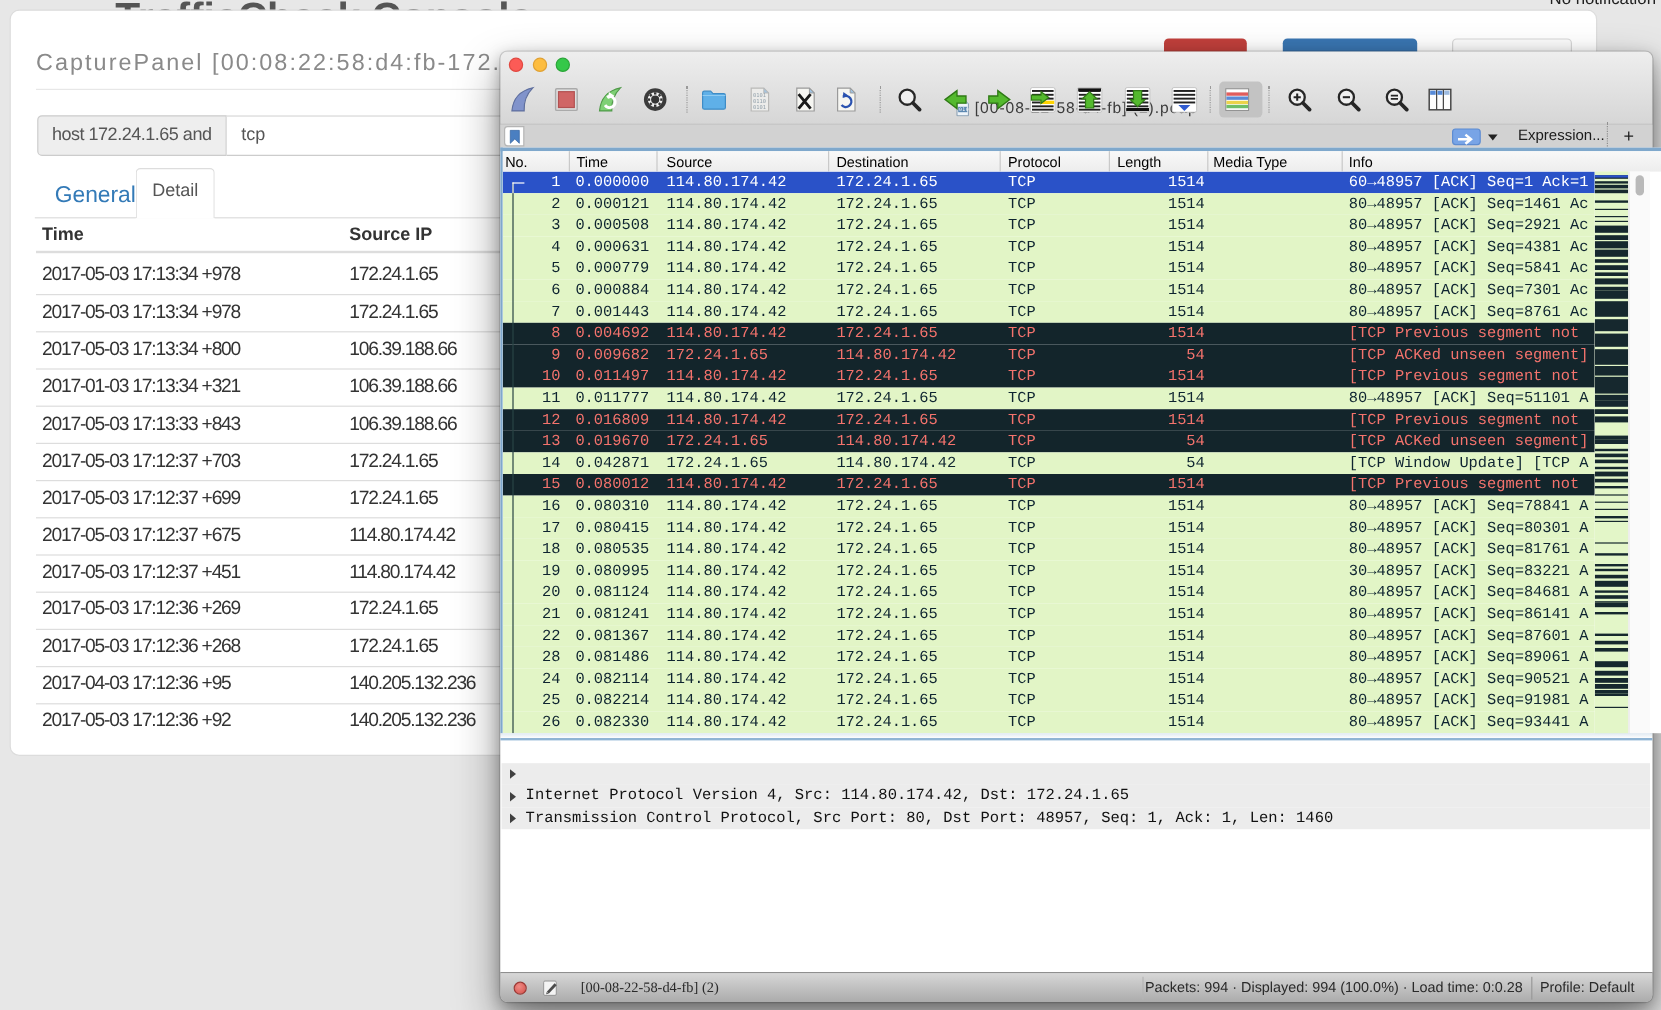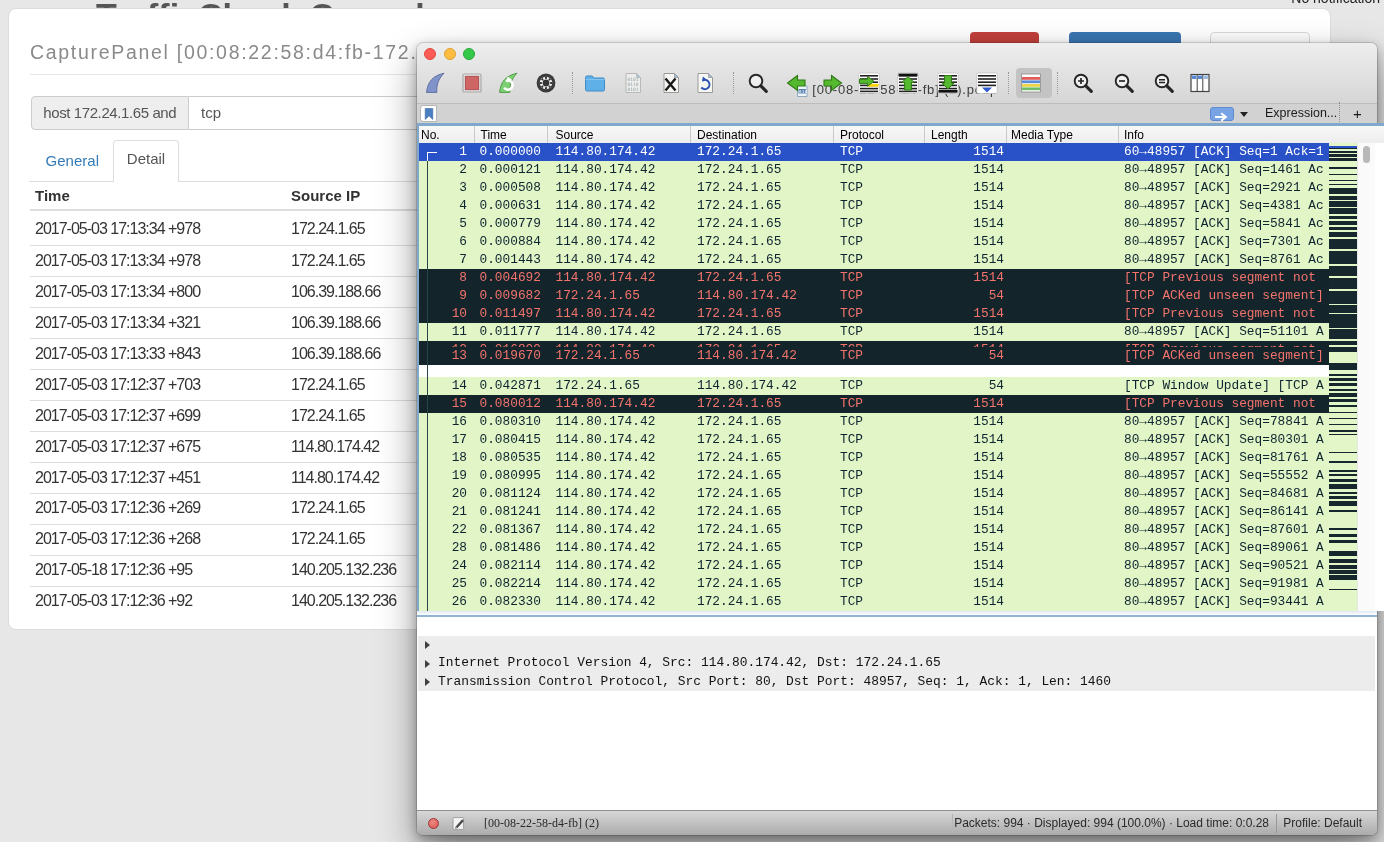--- a/index.html
+++ b/index.html
@@ -3,21 +3,21 @@
 html,body{margin:0;padding:0;width:1384px;height:842px;overflow:hidden;background:#e7e7e7;font-family:"Liberation Sans",sans-serif;}
 *{box-sizing:border-box}
 #page{position:absolute;inset:0;}
 #h1{position:absolute;left:96px;top:-4.5px;font-size:34px;font-weight:bold;color:#555;letter-spacing:0;}
 #nonotif{position:absolute;right:4px;top:-10px;font-size:14px;color:#222;}
 #panel{position:absolute;left:8px;top:8px;width:1323px;height:622px;background:#fff;border:1px solid #dcdcdc;border-radius:8px;}
 #ptitle{position:absolute;left:21px;top:31.5px;font-size:19.5px;letter-spacing:1.7px;color:#8a8a8a;white-space:nowrap;}
 #phr{position:absolute;left:21px;right:20px;top:65px;border-top:1px solid #e7e7e7;}
 #addon{position:absolute;left:21.5px;top:87px;width:158.5px;height:34px;background:#eee;border:1px solid #ccc;border-radius:4px 0 0 4px;color:#555;font-size:15px;letter-spacing:-0.4px;text-align:center;line-height:32px;}
 #finput{position:absolute;left:180px;top:87px;width:1120px;height:34px;background:#fff;border:1px solid #ccc;border-left:none;border-radius:0 4px 4px 0;color:#555;font-size:15px;line-height:32px;padding-left:12px;}
-#tab-g{position:absolute;left:36.6px;top:133.5px;font-size:15px;color:#337ab7;padding:9px 0;}
+#tab-g{position:absolute;left:36.6px;top:133.5px;font-size:19px;color:#337ab7;padding:9px 0;}
 #tab-d{position:absolute;left:104px;top:131px;width:66px;height:42px;background:#fff;border:1px solid #ddd;border-bottom:none;border-radius:4px 4px 0 0;color:#555;font-size:15px;text-align:center;line-height:36px;}
 #navline{position:absolute;left:20px;right:0;top:172px;border-top:1px solid #ddd;}
 #navcover{position:absolute;left:104px;top:172.5px;width:66px;height:1.5px;background:#fff;}
 #th{position:absolute;left:26px;right:0;top:178px;height:17px;font-size:15px;font-weight:bold;color:#333;}
 #th span.a{position:absolute;left:0px}
 #th span.b{position:absolute;left:256px}
 #thline{position:absolute;left:21px;right:0;top:199.5px;border-top:2px solid #ddd;}
 .lrow{position:absolute;left:21px;right:0;height:31px;font-size:16px;letter-spacing:-1px;color:#333;}
 .lrow span{position:absolute;top:5.5px;white-space:nowrap}
 .lrow .lt{left:5px}
@@ -106,21 +106,21 @@
       </div>
 <div class="lrow" style="top:236.3px;border-top:1px solid #ddd;">
         <span class="lt">2017-05-03 17:13:34 +978</span>
         <span class="li">172.24.1.65</span>
       </div>
 <div class="lrow" style="top:267.2px;border-top:1px solid #ddd;">
         <span class="lt">2017-05-03 17:13:34 +800</span>
         <span class="li">106.39.188.66</span>
       </div>
 <div class="lrow" style="top:298.2px;border-top:1px solid #ddd;">
-        <span class="lt">2017-05-03 17:13:34 +321</span>
+        <span class="lt">2017-01-03 17:13:34 +321</span>
         <span class="li">106.39.188.66</span>
       </div>
 <div class="lrow" style="top:329.1px;border-top:1px solid #ddd;">
         <span class="lt">2017-05-03 17:13:33 +843</span>
         <span class="li">106.39.188.66</span>
       </div>
 <div class="lrow" style="top:360.1px;border-top:1px solid #ddd;">
         <span class="lt">2017-05-03 17:12:37 +703</span>
         <span class="li">172.24.1.65</span>
       </div>
@@ -138,21 +138,21 @@
       </div>
 <div class="lrow" style="top:483.9px;border-top:1px solid #ddd;">
         <span class="lt">2017-05-03 17:12:36 +269</span>
         <span class="li">172.24.1.65</span>
       </div>
 <div class="lrow" style="top:514.9px;border-top:1px solid #ddd;">
         <span class="lt">2017-05-03 17:12:36 +268</span>
         <span class="li">172.24.1.65</span>
       </div>
 <div class="lrow" style="top:545.9px;border-top:1px solid #ddd;">
-        <span class="lt">2017-05-18 17:12:36 +95</span>
+        <span class="lt">2017-04-03 17:12:36 +95</span>
         <span class="li">140.205.132.236</span>
       </div>
 <div class="lrow" style="top:576.8px;border-top:1px solid #ddd;">
         <span class="lt">2017-05-03 17:12:36 +92</span>
         <span class="li">140.205.132.236</span>
       </div>
   <div id="btn-red"></div>
       <div id="btn-blue"></div>
       <div id="btn-white"></div>
  </div>
@@ -437,21 +437,21 @@
         </div>
 <div class="prow b" style="top:198px">
           <span class="cno">12</span>
           <span class="ctm">0.016809</span>
           <span class="csr">114.80.174.42</span>
           <span class="cds">172.24.1.65</span>
           <span class="cpr">TCP</span>
           <span class="cln">1514</span>
           <span class="cif">[TCP Previous segment not </span>
         </div>
-<div class="prow b" style="top:204px">
+<div class="prow b" style="top:216px">
           <span class="cno">13</span>
           <span class="ctm">0.019670</span>
           <span class="csr">172.24.1.65</span>
           <span class="cds">114.80.174.42</span>
           <span class="cpr">TCP</span>
           <span class="cln">54</span>
           <span class="cif">[TCP ACKed unseen segment]</span>
         </div>
 <div class="prow g" style="top:234px">
           <span class="cno">14</span>
@@ -498,21 +498,21 @@
           <span class="cln">1514</span>
           <span class="cif">80→48957 [ACK] Seq=81761 A</span>
         </div>
 <div class="prow g" style="top:324px">
           <span class="cno">19</span>
           <span class="ctm">0.080995</span>
           <span class="csr">114.80.174.42</span>
           <span class="cds">172.24.1.65</span>
           <span class="cpr">TCP</span>
           <span class="cln">1514</span>
-          <span class="cif">80→48957 [ACK] Seq=55552 A</span>
+          <span class="cif">30→48957 [ACK] Seq=83221 A</span>
         </div>
 <div class="prow g" style="top:342px">
           <span class="cno">20</span>
           <span class="ctm">0.081124</span>
           <span class="csr">114.80.174.42</span>
           <span class="cds">172.24.1.65</span>
           <span class="cpr">TCP</span>
           <span class="cln">1514</span>
           <span class="cif">80→48957 [ACK] Seq=84681 A</span>
         </div>

